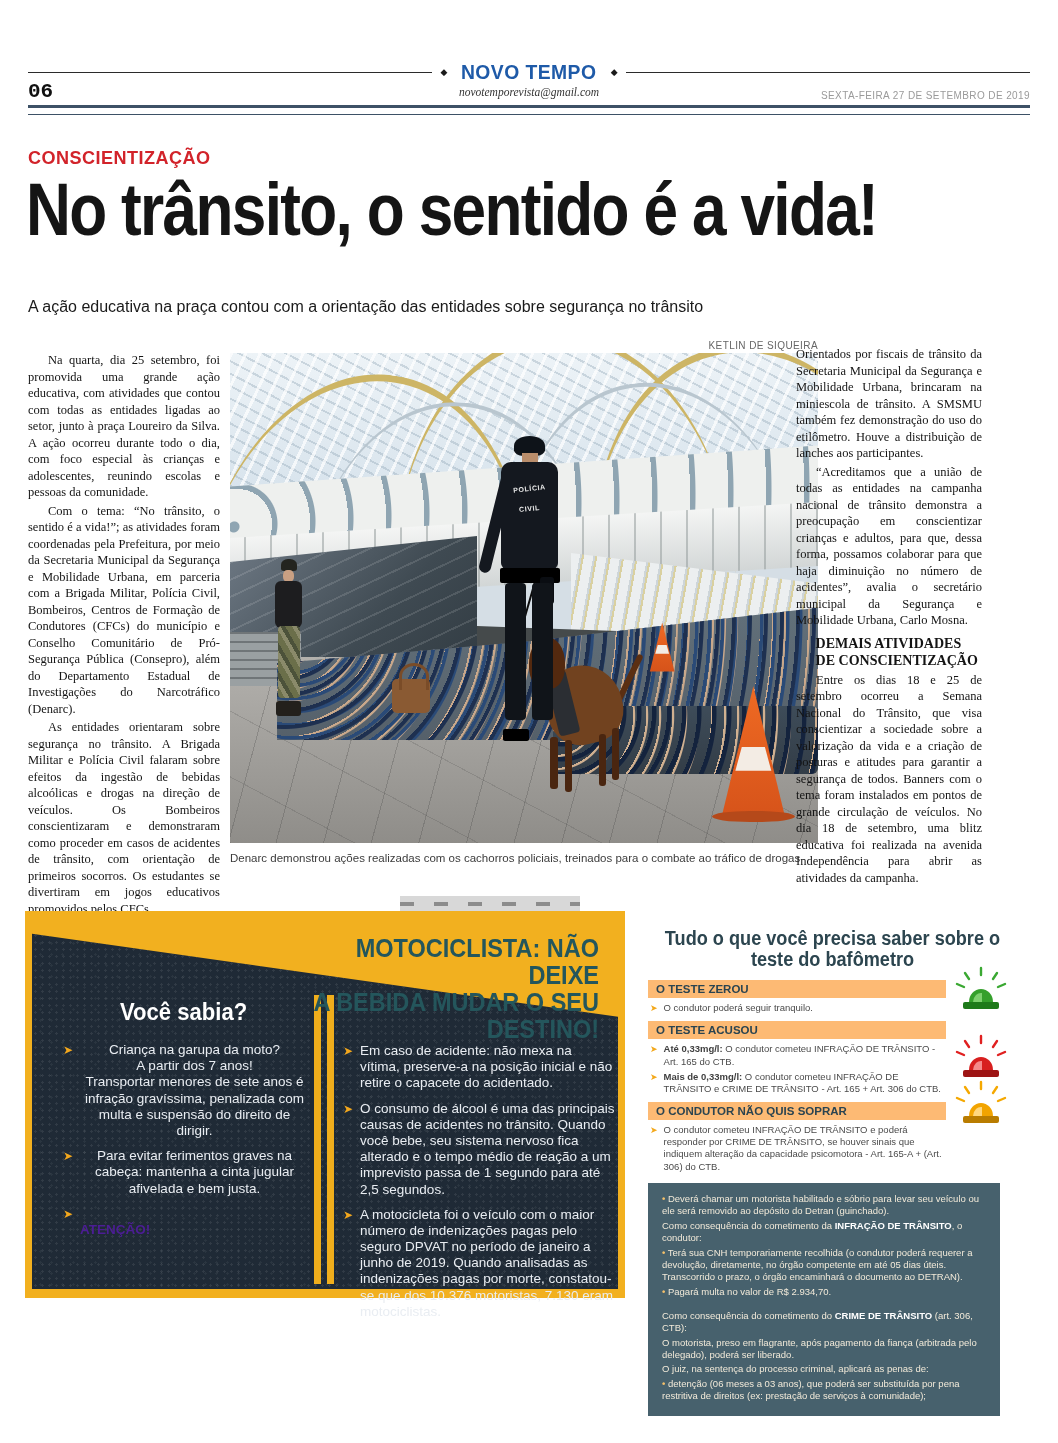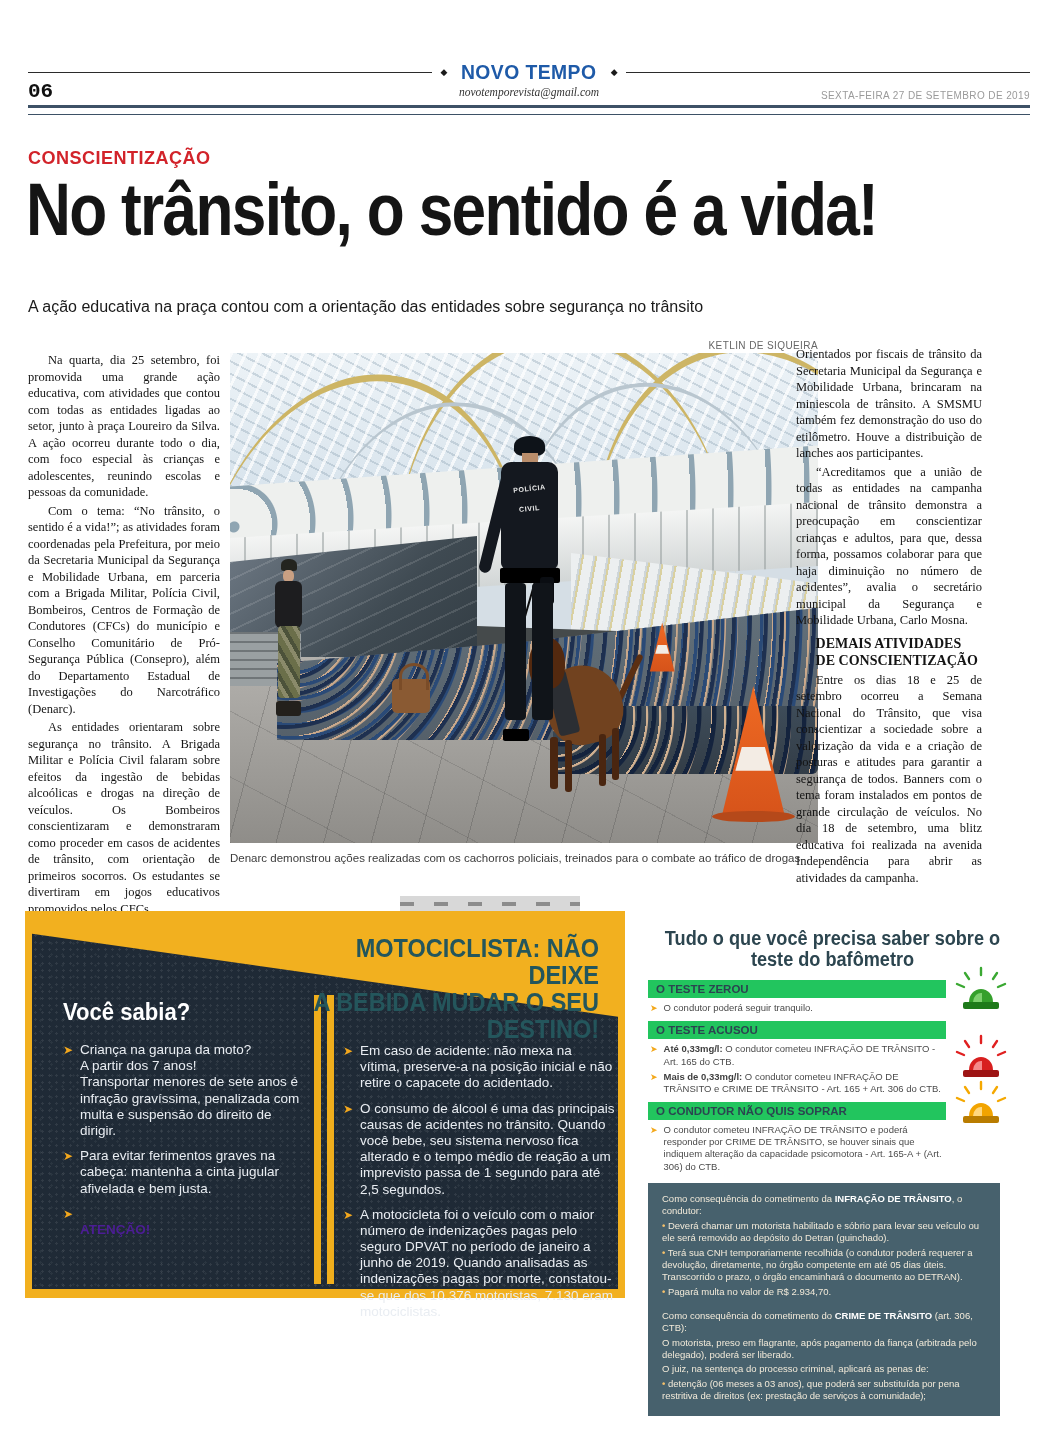--- a/index.html
+++ b/index.html
@@ -128,34 +128,34 @@
   .asphalt{position:absolute;left:7px;right:7px;top:0;bottom:9px;
      background-color:#1f2a36;
      background-image:radial-gradient(rgba(255,255,255,.08) 1px,rgba(0,0,0,0) 1.4px),
                       radial-gradient(rgba(255,255,255,.05) 1px,rgba(0,0,0,0) 1.4px);
      background-size:7px 7px,11px 11px;background-position:0 0,3px 5px;
      clip-path:polygon(0 6%,100% 28%,100% 100%,0 100%);}
   .lane{position:absolute;top:84px;bottom:14px;width:7px;background:#f0ae1c;}
   .promo-title{position:absolute;right:26px;top:24px;width:330px;text-align:right;
      color:#24565c;font-weight:800;font-size:25px;line-height:1.08;
      transform:scaleX(.94);transform-origin:100% 0;}
-  .vs-col{position:absolute;left:38px;top:88px;width:246px;color:#e9edf2;}
+  .vs-col{position:absolute;left:38px;top:88px;width:246px;color:#e9edf2;text-align:center;}
   .vs-col h2{margin:0 0 16px 0;font-size:23px;color:#fff;display:inline-block;
      transform:scaleX(.96);transform-origin:0 50%;}
   .mt-col{position:absolute;left:318px;top:132px;width:272px;color:#e9edf2;}
   .promo-item{display:flex;gap:7px;margin-bottom:9px;font-size:13.5px;line-height:1.2;}
   .promo-arrow{color:#f2a71d;font-size:12px;line-height:1.4;flex:0 0 auto;}
   .promo-item b{color:#4c1d95;}
 
   
   .baf{position:absolute;top:928px;left:648px;width:369px;}
   .baf-title{text-align:center;color:#2c454f;font-weight:800;font-size:19.5px;line-height:1.1;
      transform:scaleX(.93);margin-bottom:9px;}
   .baf-main{width:298px;}
-  .baf-bar{background:#22c55e;color:#2b4450;font-weight:bold;font-size:11.5px;
+  .baf-bar{background:#fdba74;color:#2b4450;font-weight:bold;font-size:11.5px;
      padding:3px 8px;margin:6px 0 4px 0;}
   .baf-li{display:flex;gap:6px;font-size:9.5px;line-height:1.3;color:#4a4a4a;margin:0 0 3px 2px;}
   .baf-li .promo-arrow{font-size:9px;color:#f3a81b;line-height:1.5;}
   .baf-li b{color:#3f3f3f;}
   .siren{position:absolute;width:58px;height:52px;}
   .slate{margin-top:10px;background:#47616d;color:#f2ead9;padding:10px 14px 12px 14px;
      font-size:9.5px;line-height:1.3;position:relative;width:324px;}
   .slate b{color:#ffffff;}
   .slate .dot{color:#f5c06a;font-weight:bold;}
   .slate p{margin:0 0 2px 0;}
@@ -367,22 +367,22 @@
           <line x1="45" y1="9" x2="41" y2="15"></line>
         <line x1="5" y1="20" x2="12" y2="23"></line>
           <line x1="53" y1="20" x2="46" y2="23"></line>
       </g>
       <path d="M17 38 a12 13 0 0 1 24 0 z" fill="#f2a400"></path>
       <path d="M21 38 a8 10 0 0 1 9 -9 l0 9 z" fill="#ffd77e"></path>
       <rect x="11" y="38" width="36" height="7" rx="2" fill="#b97c00"></rect>
     </svg>
 
     <div class="slate">
+      <p><span class="dot">•</span> <span>Deverá chamar um motorista habilitado e sóbrio para levar seu veículo ou ele será removido ao depósito do Detran (guinchado).</span></p>
       <p><span>Como consequência do cometimento da </span><b>INFRAÇÃO DE TRÂNSITO</b><span>, o condutor:</span></p>
-      <p><span class="dot">•</span> <span>Deverá chamar um motorista habilitado e sóbrio para levar seu veículo ou ele será removido ao depósito do Detran (guinchado).</span></p>
       <p><span class="dot">•</span> <span>Terá sua CNH temporariamente recolhida (o condutor poderá requerer a devolução, diretamente, no órgão competente em até 05 dias úteis. Transcorrido o prazo, o órgão encaminhará o documento ao DETRAN).</span></p>
       <p><span class="dot">•</span> <span>Pagará multa no valor de R$ 2.934,70.</span></p>
       <div class="gap"></div>
       <p><span>Como consequência do cometimento do </span><b>CRIME DE TRÂNSITO</b><span> (art. 306, CTB):</span></p>
       <p>O motorista, preso em flagrante, após pagamento da fiança (arbitrada pelo delegado), poderá ser liberado.</p>
       <p>O juiz, na sentença do processo criminal, aplicará as penas de:</p>
       <p><span class="dot">•</span> <span>detenção (06 meses a 03 anos), que poderá ser substituída por pena restritiva de direitos (ex: prestação de serviços à comunidade);</span></p>
 
     </div>
   </div>

